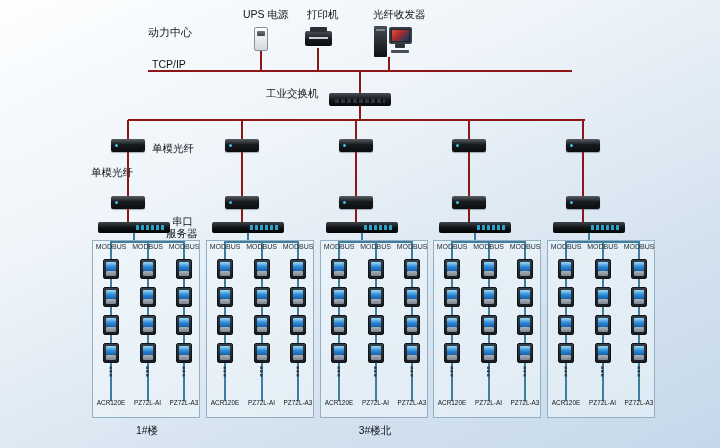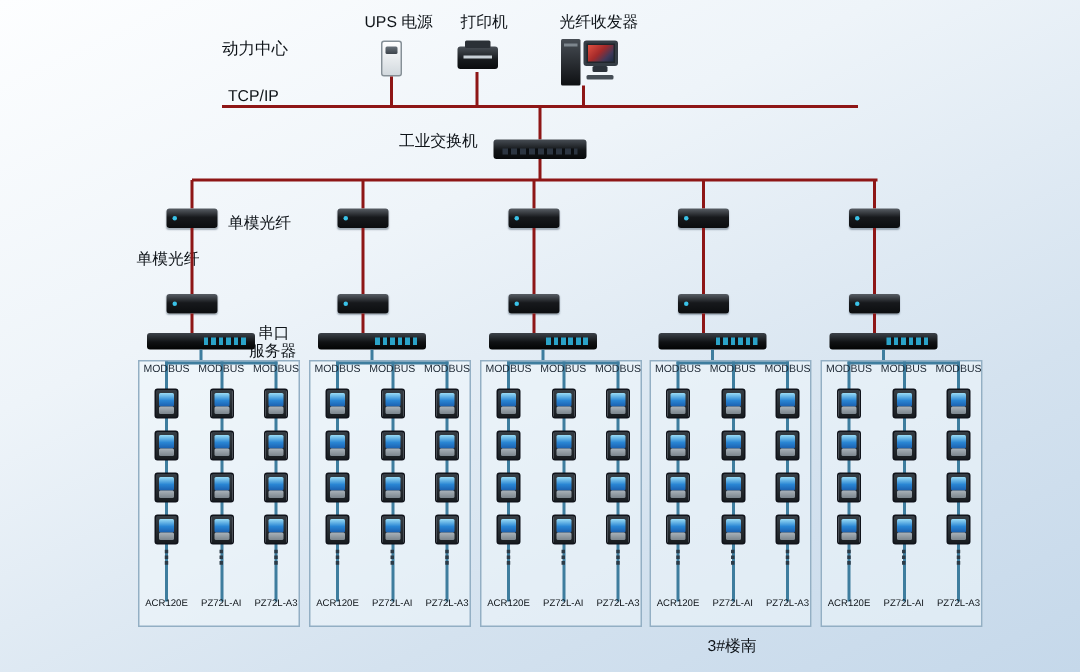--- a/index.html
+++ b/index.html
@@ -142,20 +142,21 @@
             <div class="scr"></div>
             <div class="base"></div>
           </div>
           <div class="meter" style="left: 83px; top: 102px;">
             <div class="scr"></div>
             <div class="base"></div>
           </div>
           <div class="dots" style="left: 73px; top: 124px; width: 36px;">⋮</div>
           <div class="mtype" style="left: 72.5px; top: 158px; width: 37px;">PZ72L-A3</div>
         </div>
+        <div class="bname" style="left: 0px; top: 304px; width: 110px;">1#楼</div>
       </div>
       <div class="gwrap" style="left: 206px; top: 120px;">
         <div class="rl" style="left: 35px; top: 0px; width: 2px; height: 19px;"></div>
         <div class="transceiver" style="left: 19px; top: 19px;"></div>
         <div class="rl" style="left: 35px; top: 32px; width: 2px; height: 44px;"></div>
         <div class="transceiver" style="left: 19px; top: 76px;"></div>
         <div class="rl" style="left: 35px; top: 89px; width: 2px; height: 13px;"></div>
         <div class="serialsrv" style="left: 6px; top: 102px;"></div>
         <div class="tl" style="left: 41px; top: 113px; width: 2px; height: 7px;"></div>
         <div class="gbox" style="left: 0px; top: 120px;">
@@ -286,20 +287,21 @@
             <div class="scr"></div>
             <div class="base"></div>
           </div>
           <div class="meter" style="left: 83px; top: 102px;">
             <div class="scr"></div>
             <div class="base"></div>
           </div>
           <div class="dots" style="left: 73px; top: 124px; width: 36px;">⋮</div>
           <div class="mtype" style="left: 72.5px; top: 158px; width: 37px;">PZ72L-A3</div>
         </div>
+        <div class="bname" style="left: 0px; top: 304px; width: 110px;">3#楼北</div>
       </div>
       <div class="gwrap" style="left: 433px; top: 120px;">
         <div class="rl" style="left: 35px; top: 0px; width: 2px; height: 19px;"></div>
         <div class="transceiver" style="left: 19px; top: 19px;"></div>
         <div class="rl" style="left: 35px; top: 32px; width: 2px; height: 44px;"></div>
         <div class="transceiver" style="left: 19px; top: 76px;"></div>
         <div class="rl" style="left: 35px; top: 89px; width: 2px; height: 13px;"></div>
         <div class="serialsrv" style="left: 6px; top: 102px;"></div>
         <div class="tl" style="left: 41px; top: 113px; width: 2px; height: 7px;"></div>
         <div class="gbox" style="left: 0px; top: 120px;">
@@ -358,21 +360,20 @@
             <div class="scr"></div>
             <div class="base"></div>
           </div>
           <div class="meter" style="left: 83px; top: 102px;">
             <div class="scr"></div>
             <div class="base"></div>
           </div>
           <div class="dots" style="left: 73px; top: 124px; width: 36px;">⋮</div>
           <div class="mtype" style="left: 72.5px; top: 158px; width: 37px;">PZ72L-A3</div>
         </div>
-        <div class="bname" style="left: 0px; top: 304px; width: 110px;">3#楼南</div>
       </div>
       <div class="gwrap" style="left: 547px; top: 120px;">
         <div class="rl" style="left: 35px; top: 0px; width: 2px; height: 19px;"></div>
         <div class="transceiver" style="left: 19px; top: 19px;"></div>
         <div class="rl" style="left: 35px; top: 32px; width: 2px; height: 44px;"></div>
         <div class="transceiver" style="left: 19px; top: 76px;"></div>
         <div class="rl" style="left: 35px; top: 89px; width: 2px; height: 13px;"></div>
         <div class="serialsrv" style="left: 6px; top: 102px;"></div>
         <div class="tl" style="left: 41px; top: 113px; width: 2px; height: 7px;"></div>
         <div class="gbox" style="left: 0px; top: 120px;">

